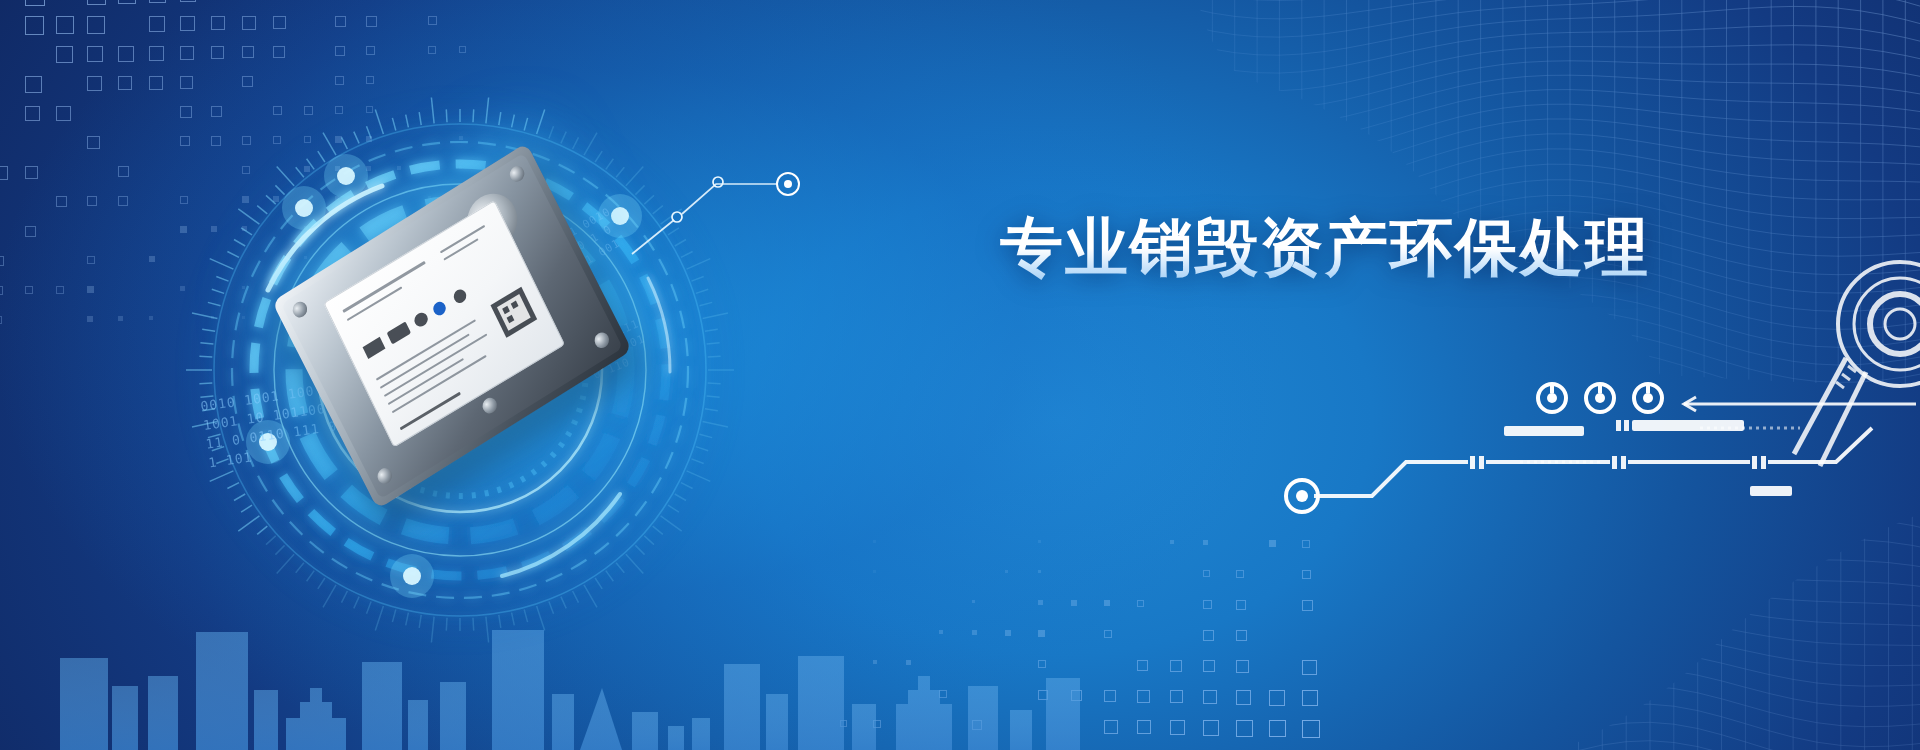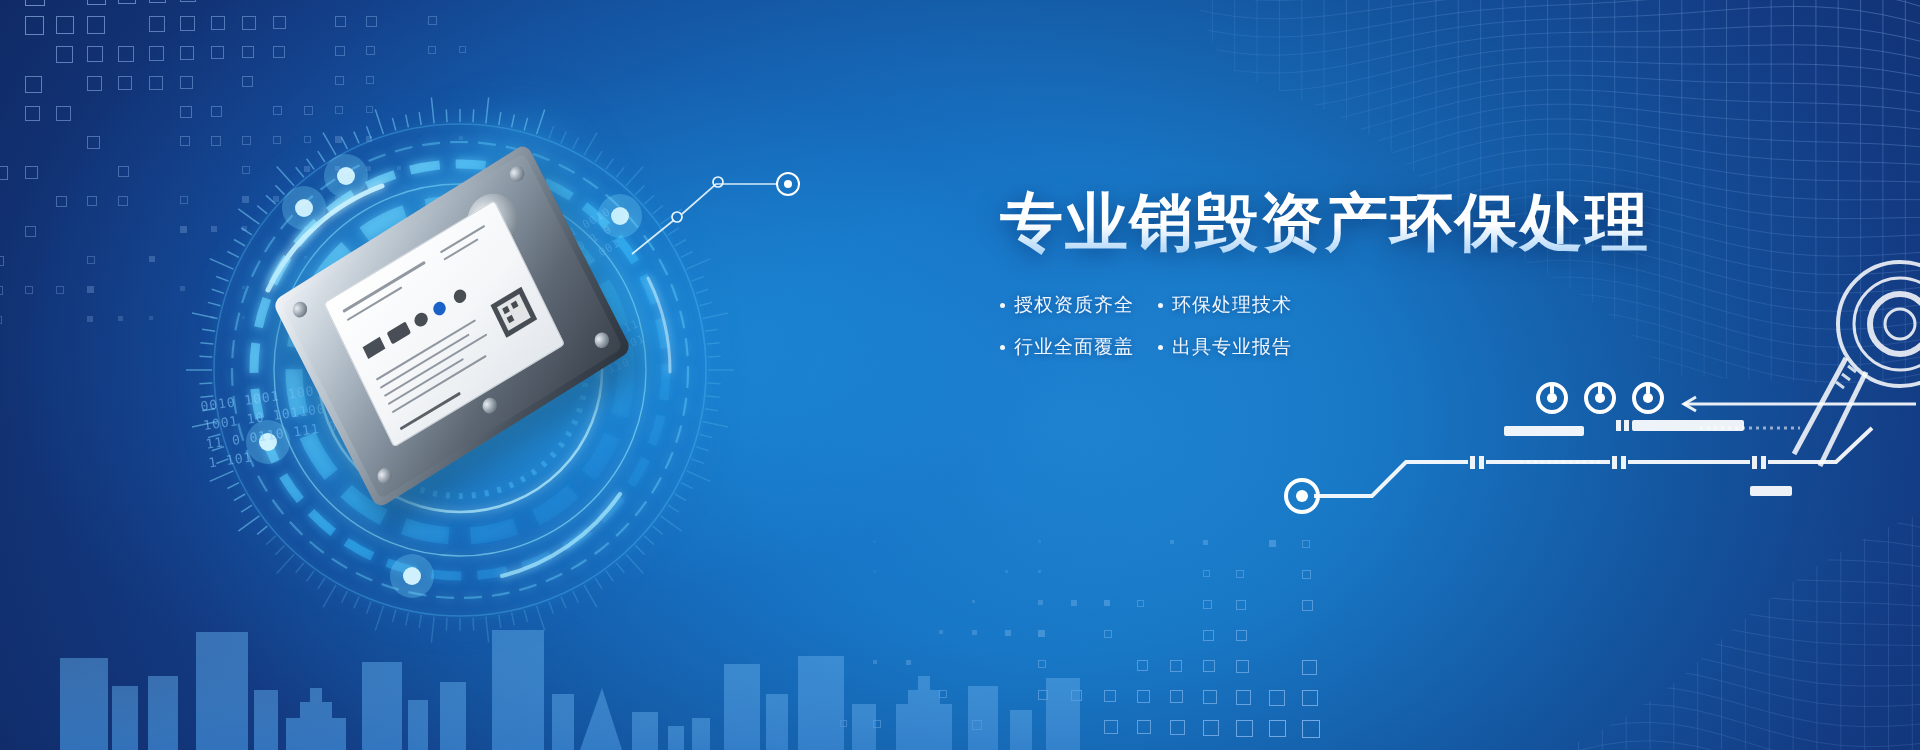--- a/index.html
+++ b/index.html
@@ -75,28 +75,27 @@
   .circuit{position:absolute;left:1280px;top:300px;width:640px;height:230px;}
   .bigring{position:absolute;right:-60px;top:240px;width:230px;height:230px;}
 
   
   .copy{position:absolute;left:1000px;top:182px;width:700px;}
   .brand{
     font-size:31px;font-weight:bold;color:#ffffff;letter-spacing:3px;
     text-shadow:0 2px 10px rgba(0,30,90,.55);
   }
   .headline{
-    margin-top:8px;
+    margin-top:32px;
     font-size:63px;font-weight:bold;letter-spacing:2px;line-height:1.05;
     color:#ffffff;
     background:linear-gradient(180deg,#ffffff 0%,#ffffff 52%,#cfe6fb 78%,#a8d2f6 100%);
     -webkit-background-clip:text;background-clip:text;
     -webkit-text-fill-color:transparent;
     filter:drop-shadow(0 4px 12px rgba(0,25,80,.55));
-    font-family:Liberation Serif, serif;
   }
   .subhead{
     margin-top:10px;
     font-size:47px;font-weight:bold;letter-spacing:3px;line-height:1.1;
     color:#eef6ff;
     text-shadow:0 3px 12px rgba(0,30,90,.5);
   }
   .features{margin-top:36px;}
   .frow{display:flex;align-items:center;margin-bottom:16px;}
   .fitem{display:flex;align-items:center;color:#f0f7ff;font-size:19px;letter-spacing:1px;}
@@ -640,37 +639,15 @@
     <g stroke="#ffffff" stroke-opacity="0.8" stroke-width="3">
       <path d="M98,126 L106,132"></path>
       <path d="M92,134 L100,140"></path>
       <path d="M86,142 L94,148"></path>
     </g>
   </svg>
 
   <div class="copy">
     <div class="headline">专业销毁资产环保处理</div>
 
-    <div class="features">
-      <div class="frow">
-        <div class="fitem">
-          <span class="dot"></span>
-          <span class="txt">授权资质齐全</span>
-        </div>
-        <div class="fitem second">
-          <span class="dot"></span>
-          <span class="txt">环保处理技术</span>
-        </div>
-      </div>
-      <div class="frow">
-        <div class="fitem">
-          <span class="dot"></span>
-          <span class="txt">行业全面覆盖</span>
-        </div>
-        <div class="fitem second">
-          <span class="dot"></span>
-          <span class="txt">出具专业报告</span>
-        </div>
-      </div>
-    </div>
   </div>
 
 </div>
 
 </body></html>

